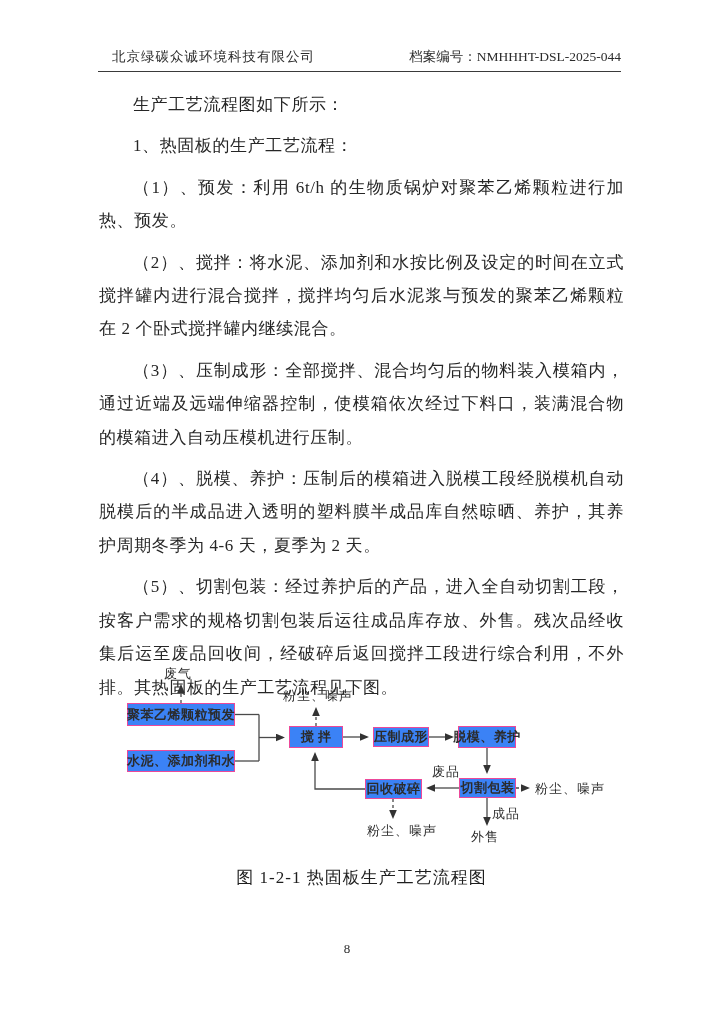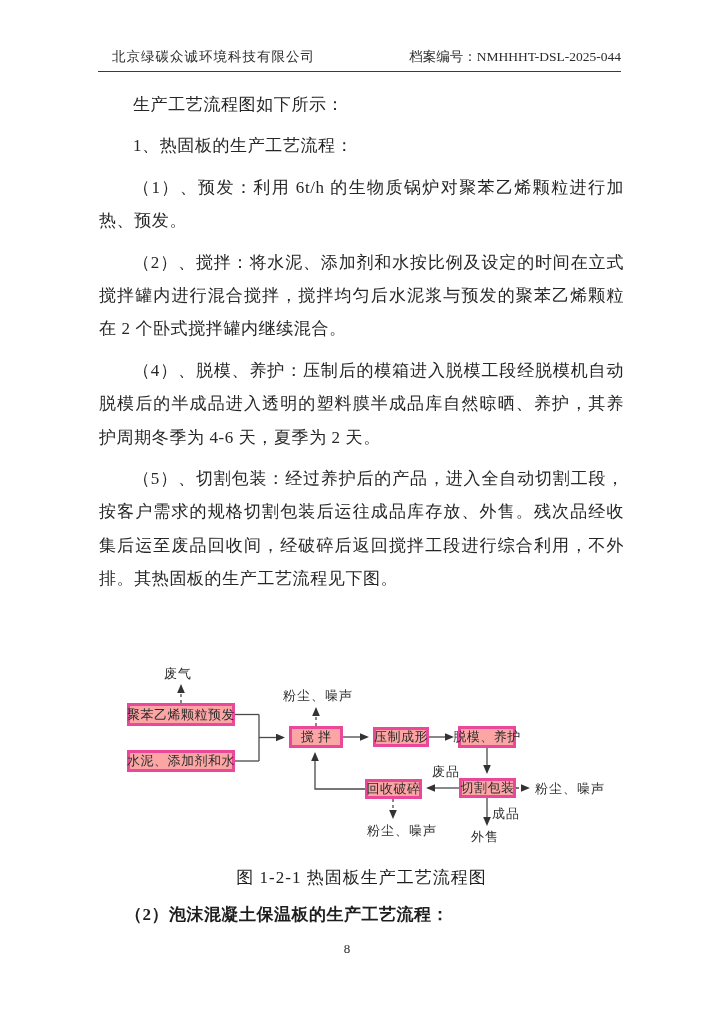--- a/index.html
+++ b/index.html
@@ -17,23 +17,23 @@
   .hdr .docno{position:absolute;right:0;bottom:5px;white-space:nowrap;}
 
   
   .doc-body{position:absolute;left:91px;top:80px;width:541px;
             font-size:17px;line-height:33.4px;text-align:justify;color:#262626;}
   .doc-body p{margin:8px;text-indent:2em;letter-spacing:0.6px;}
 
   
   .flow{position:absolute;left:0;top:655px;width:724px;height:200px;font-size:13px;color:#2b2b2b;}
   .flow svg{position:absolute;inset:0;}
-  .fbox{position:absolute;border:3px solid #ec4899;background:#fca5a5;
+  .fbox{position:absolute;border:1px solid #ec4899;background:#3b82f6;
         display:flex;align-items:center;justify-content:center;
-        white-space:nowrap;box-sizing:border-box;letter-spacing:0.5px;}
+        white-space:nowrap;box-sizing:border-box;letter-spacing:0.5px;font-weight:bold;}
   .flabel{position:absolute;white-space:nowrap;letter-spacing:1px;}
 
   
   .caption{position:absolute;left:91px;top:866px;width:541px;text-align:center;
            font-weight:normal;font-size:17px;letter-spacing:1px;color:#1e1e1e;}
   .subheading{position:absolute;left:91px;top:903px;width:541px;font-weight:bold;
               font-size:17px;text-indent:2em;letter-spacing:0.5px;color:#1e1e1e;}
   .pageno{position:absolute;left:0;top:941px;width:694px;text-align:center;
           font-size:13px;color:#2b2b2b;}
 </style>
@@ -45,20 +45,21 @@
   <div class="hdr">
     <span class="company">北京绿碳众诚环境科技有限公司</span>
     <span class="docno">档案编号：NMHHHT-DSL-2025-044</span>
   </div>
 
   <div class="doc-body">
     <p>生产工艺流程图如下所示：</p>
     <p>1、热固板的生产工艺流程：</p>
     <p>（1）、预发：利用 6t/h 的生物质锅炉对聚苯乙烯颗粒进行加热、预发。</p>
     <p>（2）、搅拌：将水泥、添加剂和水按比例及设定的时间在立式搅拌罐内进行混合搅拌，搅拌均匀后水泥浆与预发的聚苯乙烯颗粒在 2 个卧式搅拌罐内继续混合。</p>
+    <p>（3）、压制成形：全部搅拌、混合均匀后的物料装入模箱内，通过近端及远端伸缩器控制，使模箱依次经过下料口，装满混合物的模箱进入自动压模机进行压制。</p>
     <p>（4）、脱模、养护：压制后的模箱进入脱模工段经脱模机自动脱模后的半成品进入透明的塑料膜半成品库自然晾晒、养护，其养护周期冬季为 4-6 天，夏季为 2 天。</p>
     <p>（5）、切割包装：经过养护后的产品，进入全自动切割工段，按客户需求的规格切割包装后运往成品库存放、外售。残次品经收集后运至废品回收间，经破碎后返回搅拌工段进行综合利用，不外排。其热固板的生产工艺流程见下图。</p>
   </div>
 
   <div class="flow">
     <svg width="724" height="200" viewBox="0 0 724 200">
       <defs>
         <marker id="ah" markerWidth="8" markerHeight="7" refX="5.5" refY="3" orient="auto">
           <path d="M0,0 L7,3 L0,6 Z" fill="#333"></path>
         </marker>
@@ -100,16 +101,15 @@
     <span class="flabel" style="left:164px;top:10px;">废气</span>
     <span class="flabel" style="left:283px;top:32px;">粉尘、噪声</span>
     <span class="flabel" style="left:535px;top:125px;">粉尘、噪声</span>
     <span class="flabel" style="left:367px;top:167px;">粉尘、噪声</span>
     <span class="flabel" style="left:432px;top:108px;">废品</span>
     <span class="flabel" style="left:492px;top:150px;text-align:center;">成品</span>
     <span class="flabel" style="left:471px;top:173px;">外售</span>
   </div>
 
   <div class="caption">图 1-2-1 热固板生产工艺流程图</div>
-  <div class="subheading">（2）泡沫混凝土保温板的生产工艺流程：</div>
   <div class="pageno">8</div>
 
 </div>
 
 </body></html>

